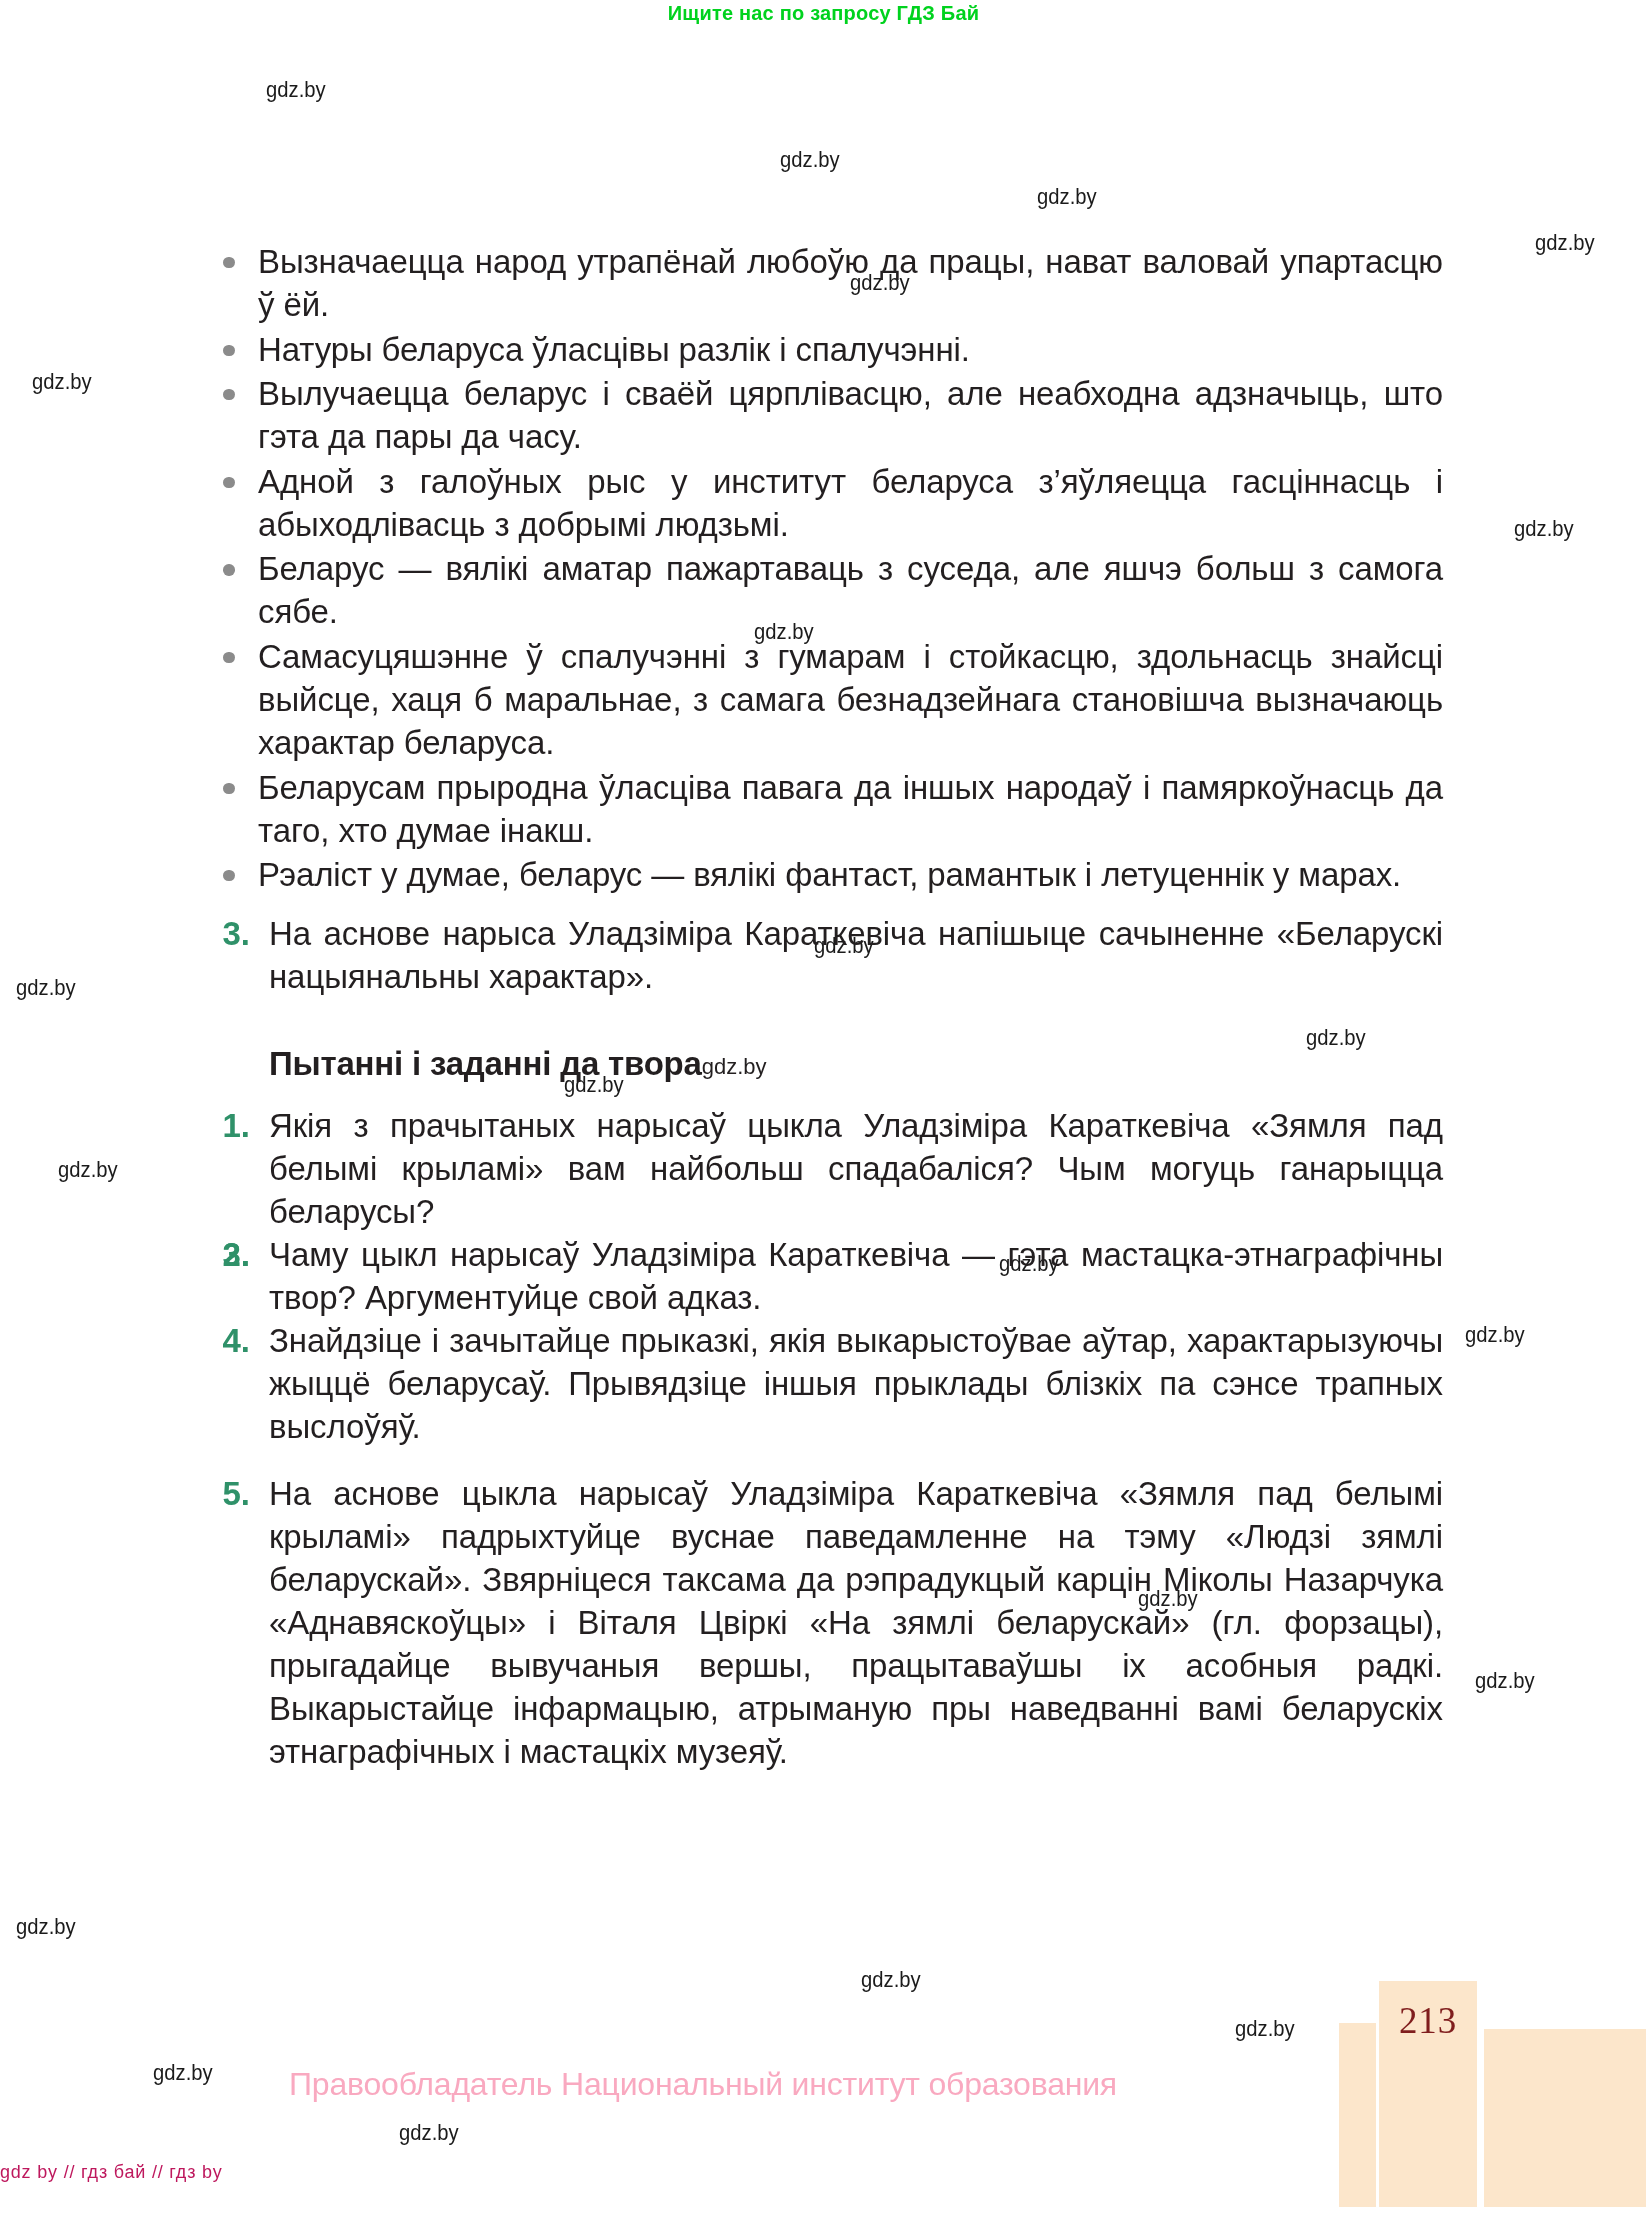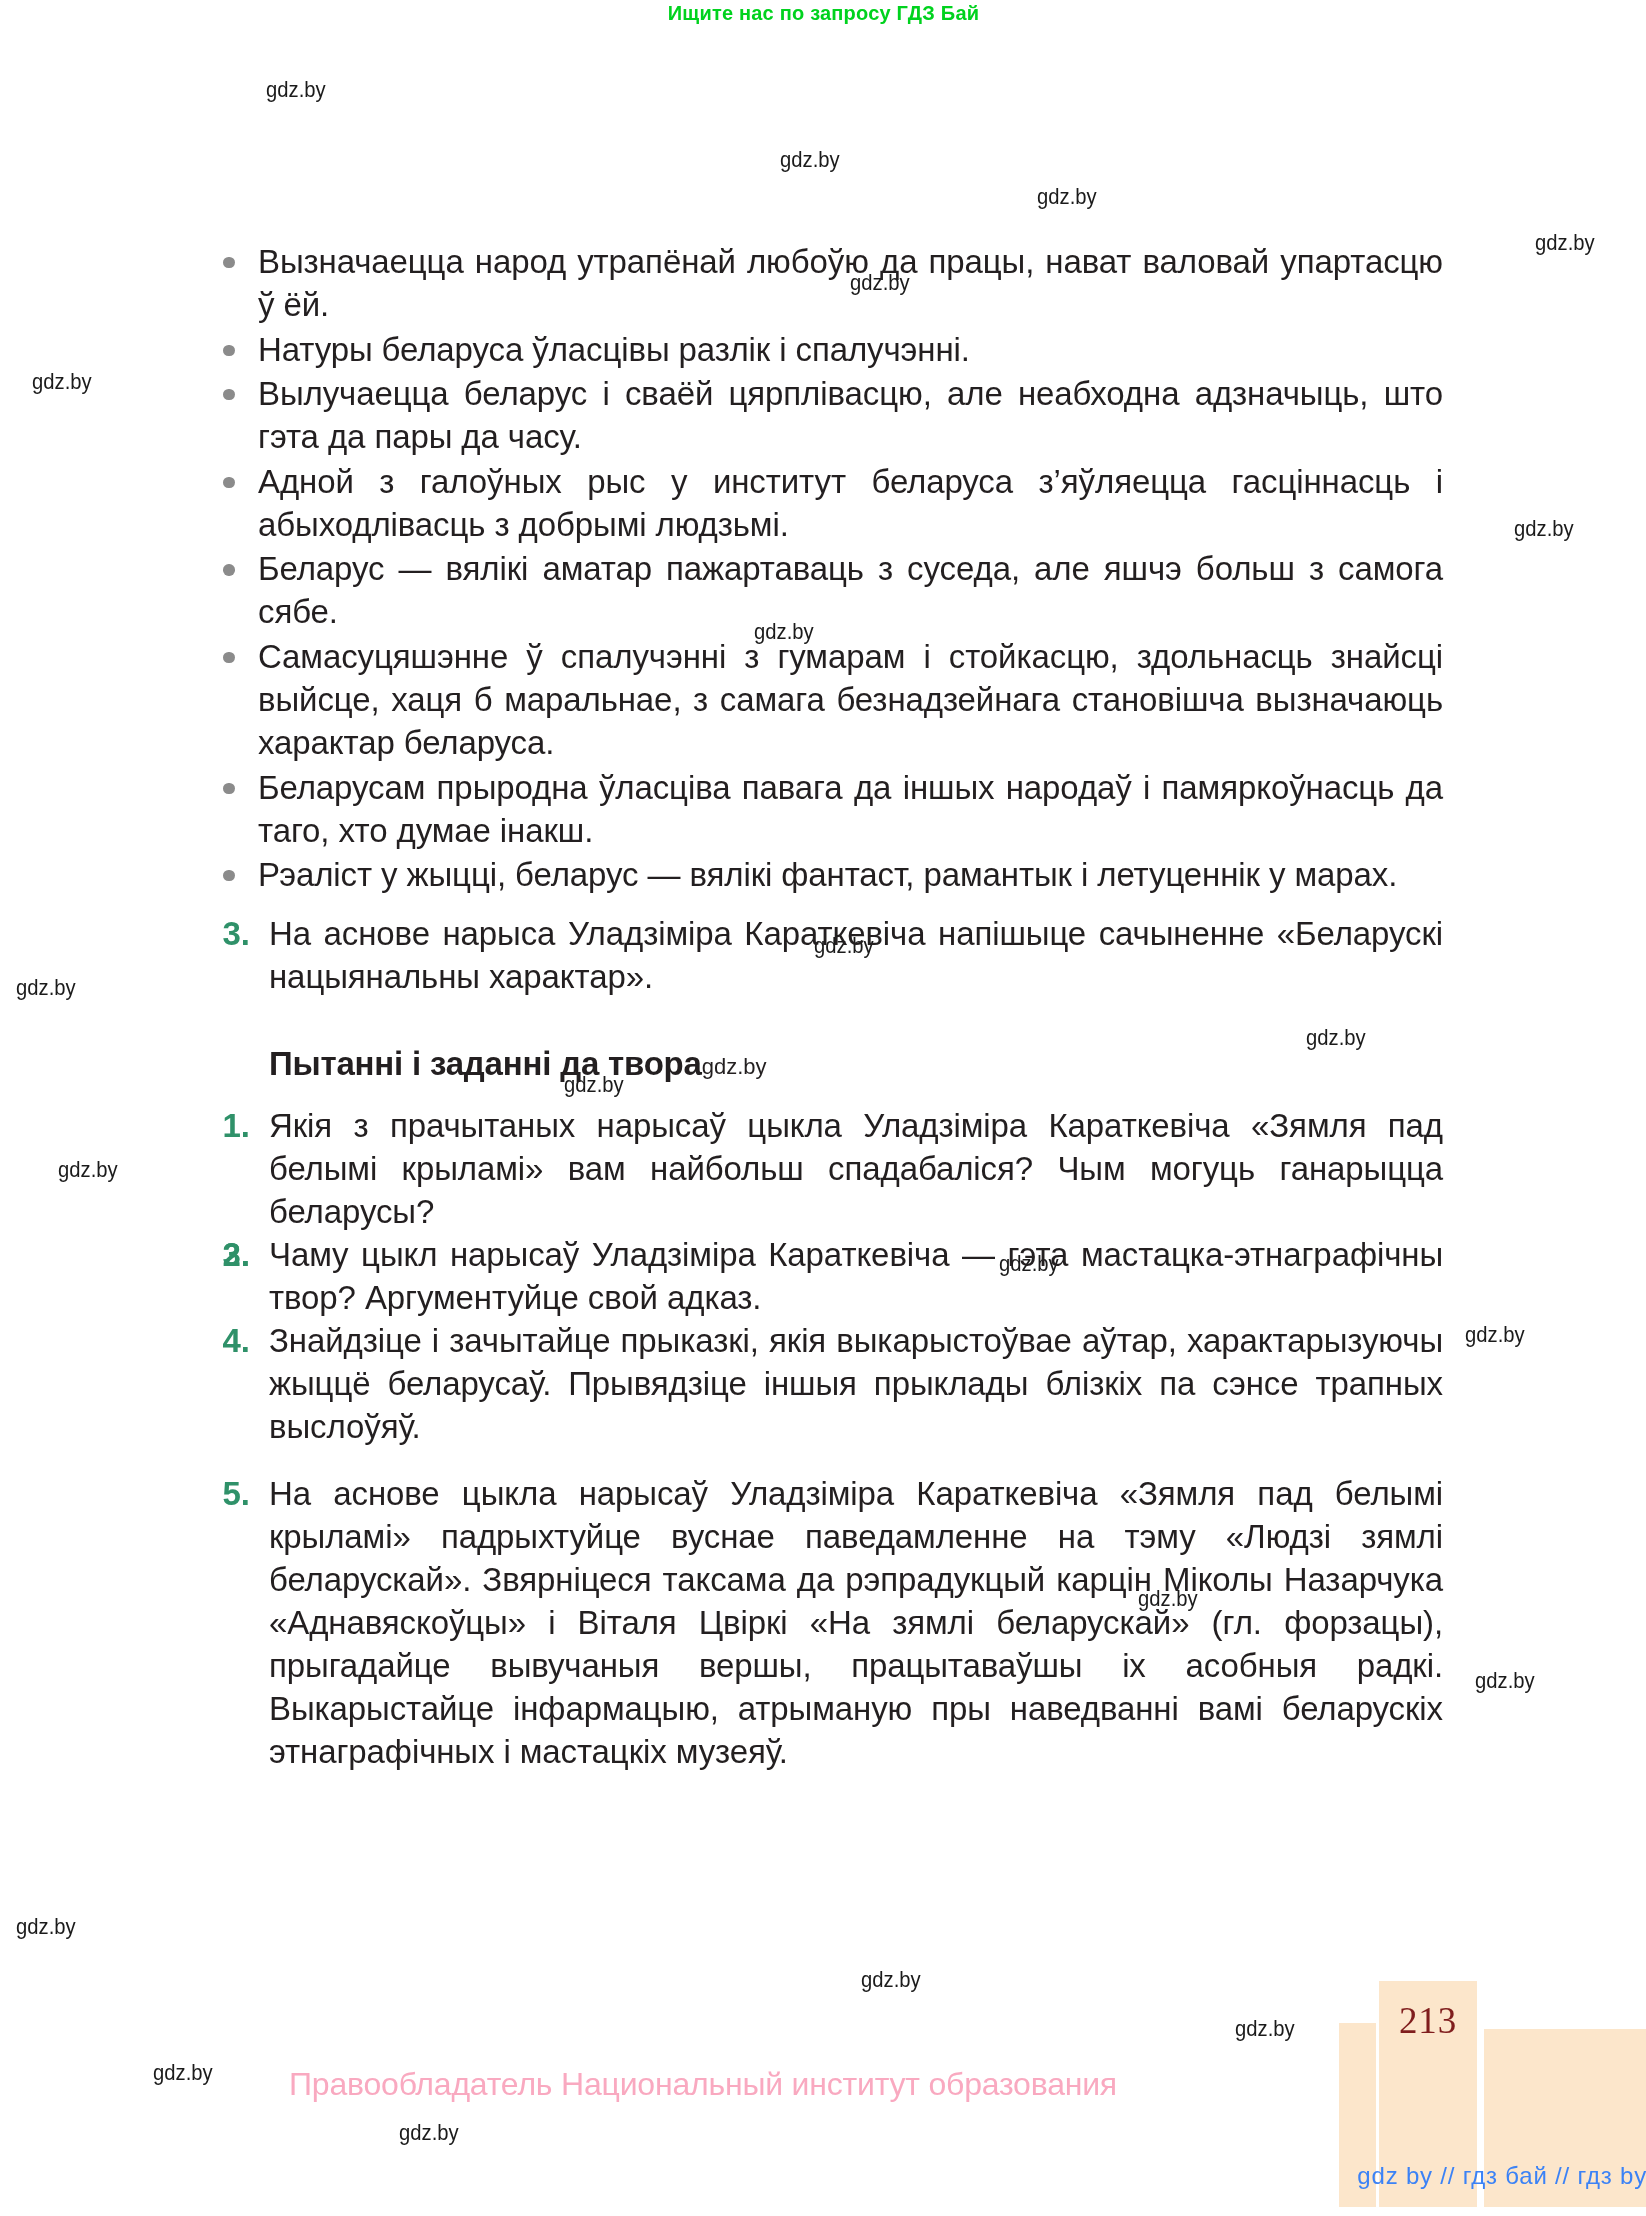--- a/index.html
+++ b/index.html
@@ -150,23 +150,23 @@
     white-space: nowrap;
     letter-spacing: -0.2px;
   }
 
   
   .footer {
     position: absolute;
     left: 0;
     top: 2162px;
     width: 1647px;
-    text-align: right;
-    font-size: 24px;
-    color: #3b82f6;
+    text-align: left;
+    font-size: 18px;
+    color: #be185d;
     letter-spacing: 0.8px;
   }
 </style>
 </head>
 <body>
 
 <div id="page">
 
   <div class="promo">Ищите нас по запросу ГДЗ Бай</div>
 
@@ -198,21 +198,21 @@
   <div class="content">
 
     <ul class="blist" id="bullet-list">
         <li><span class="dot"></span><span>Вызначаецца народ утрапёнай любоўю да працы, нават валовай упартасцю ў ёй.</span></li>
         <li><span class="dot"></span><span>Натуры беларуса ўласцівы разлік і спалучэнні.</span></li>
         <li><span class="dot"></span><span>Вылучаецца беларус і сваёй цярплівасцю, але неабходна адзначыць, што гэта да пары да часу.</span></li>
         <li><span class="dot"></span><span>Адной з галоўных рыс у институт беларуса з’яўляецца гасціннасць і абыходлівасць з добрымі людзьмі.</span></li>
         <li><span class="dot"></span><span>Беларус — вялікі аматар пажартаваць з суседа, але яшчэ больш з самога сябе.</span></li>
         <li><span class="dot"></span><span>Самасуцяшэнне ў спалучэнні з гумарам і стойкасцю, здольнасць знайсці выйсце, хаця б маральнае, з самага безнадзейнага становішча вызначаюць характар беларуса.</span></li>
         <li><span class="dot"></span><span>Беларусам прыродна ўласціва павага да іншых народаў і памяркоўнасць да таго, хто думае інакш.</span></li>
-        <li><span class="dot"></span><span>Рэаліст у жыцці, беларус — вялікі фантаст, рамантык і летуценнік у марах.</span></li>
+        <li><span class="dot"></span><span>Рэаліст у думае, беларус — вялікі фантаст, рамантык і летуценнік у марах.</span></li>
       </ul>
 
     <div class="item3-block">
       <div class="nitem">
         <span class="num">3.</span>
         <span>На аснове нарыса Уладзіміра Караткевіча напішыце сачыненне «Беларускі нацыянальны характар».</span>
       </div>
     </div>
 
     <div class="sect-head">

